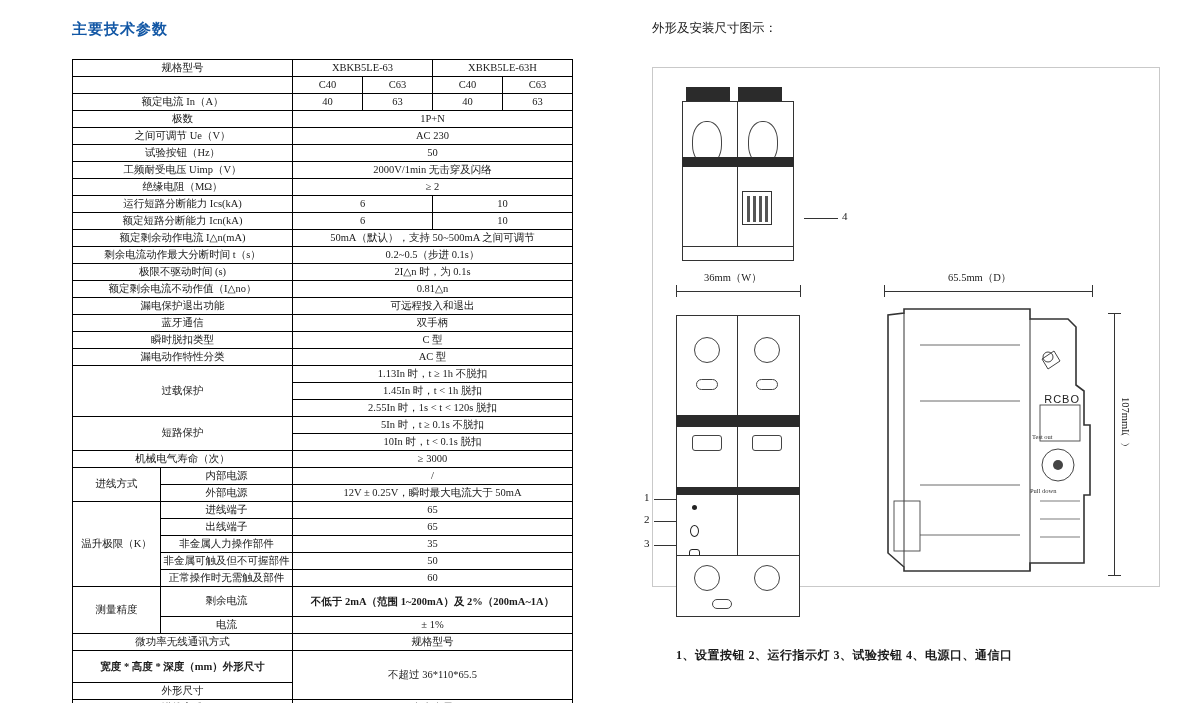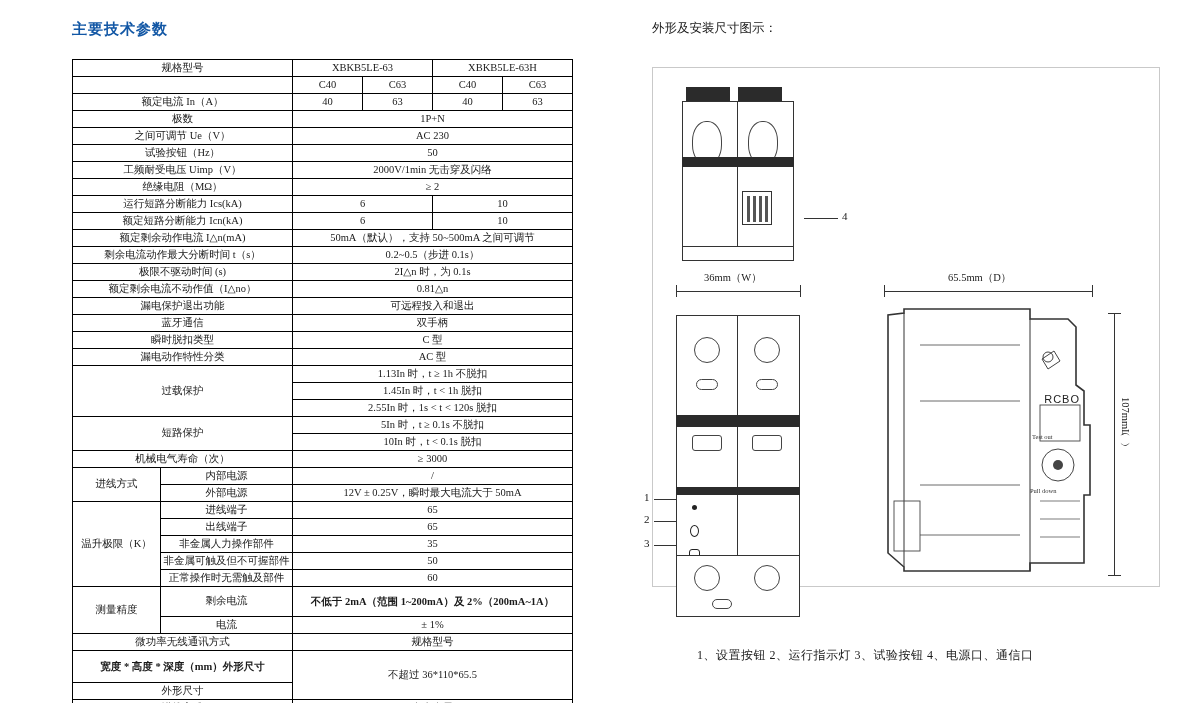--- a/index.html
+++ b/index.html
@@ -88,21 +88,21 @@
   .frontdev .ring { position:absolute; width:9px; height:12px; border:1.4px solid #222; border-radius:50%; }
   .frontdev .btn { position:absolute; width:11px; height:14px; border:1.4px solid #222; border-radius:3px; }
 
   
   .sidedev { position:absolute; left:228px; top:258px; width:214px; height:270px; }
   .sidedev .lbl-rcbo { position:absolute; right:14px; top:88px; font-family:"Liberation Sans", sans-serif; font-size:11px; letter-spacing:1px; color:#222; }
   .dimline { position:absolute; background:#333; }
   .dimtxt { position:absolute; font-size:10.5px; font-family:"Liberation Serif", serif; }
   .vert { writing-mode:vertical-rl; text-orientation:mixed; }
 
-  .legend { position:absolute; left:45px; top:600px; font-size:12px; letter-spacing:.5px; }
+  .legend { position:absolute; left:24px; top:600px; font-size:12px; letter-spacing:.5px;font-weight:bold; }
 </style>
 </head>
 <body>
 
 <div id="left-panel">
   <span class="h-title">主要技术参数</span>
 
   <table class="spec">
     <colgroup>
       <col style="width:88px">

